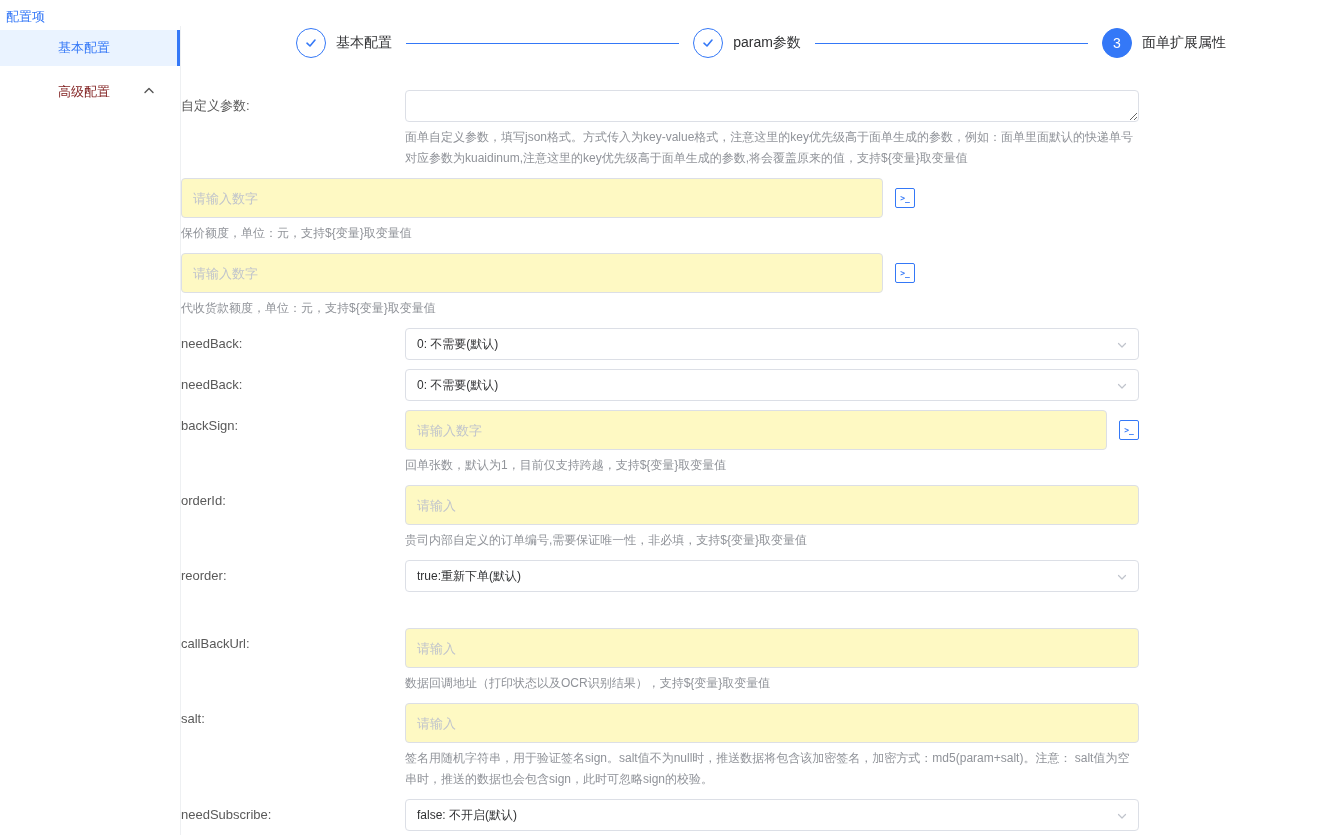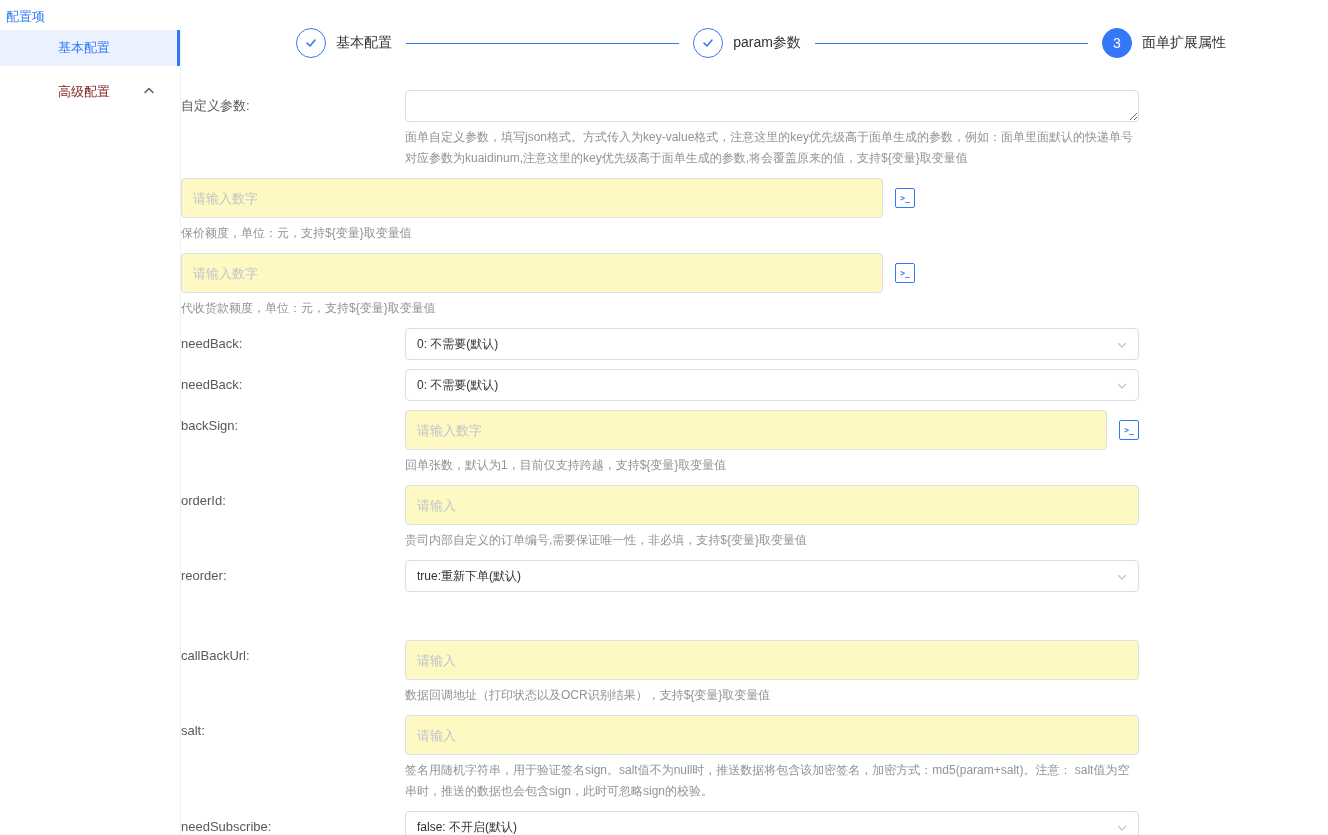--- a/index.html
+++ b/index.html
@@ -27,21 +27,21 @@
   .stepper{display:flex;align-items:center;padding:28px 88px 0 115px;}
   .step{display:flex;align-items:center;cursor:pointer;}
   .step-circle{width:30px;height:30px;border-radius:50%;border:1px solid #3478f7;background:#fff;display:flex;align-items:center;justify-content:center;flex:none;box-sizing:border-box;}
   .step-circle.current{background:#3478f7;border-color:#3478f7;color:#fff;font-size:14px;}
   .step-label{margin:0 14px 0 10px;font-size:14px;color:#303133;white-space:nowrap;}
   .step-line{flex:1;height:1px;background:#3478f7;margin-right:14px;}
 
   
   .form{margin-top:32px;}
   .frow{display:flex;margin-bottom:9px;}
-  .frow.no-help{margin-bottom:48px;}
+  .frow.no-help{margin-bottom:36px;}
   .flabel{width:224px;flex:none;text-align:left;padding-right:8px;box-sizing:border-box;font-size:13px;color:#595959;line-height:32px;white-space:nowrap;}
   .fctrl{width:734px;flex:none;}
   .ctrl-line{display:flex;align-items:center;}
   .txt{width:100%;height:40px;box-sizing:border-box;border:1px solid #dcdfe6;border-radius:4px;padding:0 11px;font-size:13px;color:#303133;outline:none;background:#fef9c3;font-family:inherit;}
   .txt::placeholder{color:#c0c4cc;}
   .txt.short{width:704px;}
   .tarea{width:100%;height:32px;box-sizing:border-box;border:1px solid #dcdfe6;border-radius:4px;padding:6px 11px;font-size:13px;color:#303133;outline:none;resize:vertical;display:block;font-family:inherit;min-height:32px;}
   .select{width:100%;height:32px;box-sizing:border-box;border:1px solid #dcdfe6;border-radius:4px;padding:0 30px 0 11px;font-size:12px;color:#303133;display:flex;align-items:center;position:relative;cursor:pointer;background:#fff;}
   .chev{position:absolute;right:10px;top:10px;line-height:0;}
   .help{font-size:12px;color:#909399;line-height:21px;margin-top:5px;}

